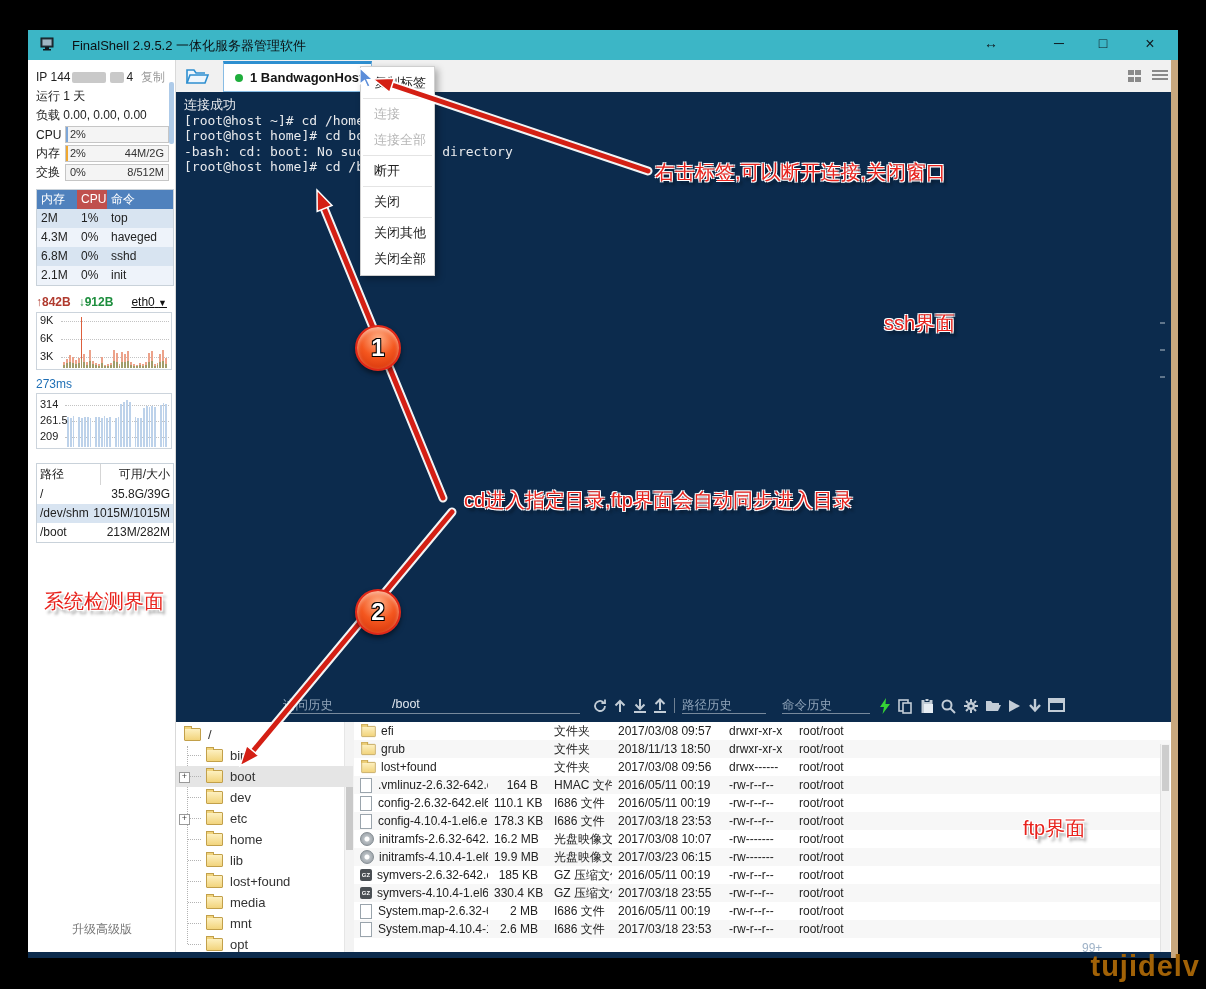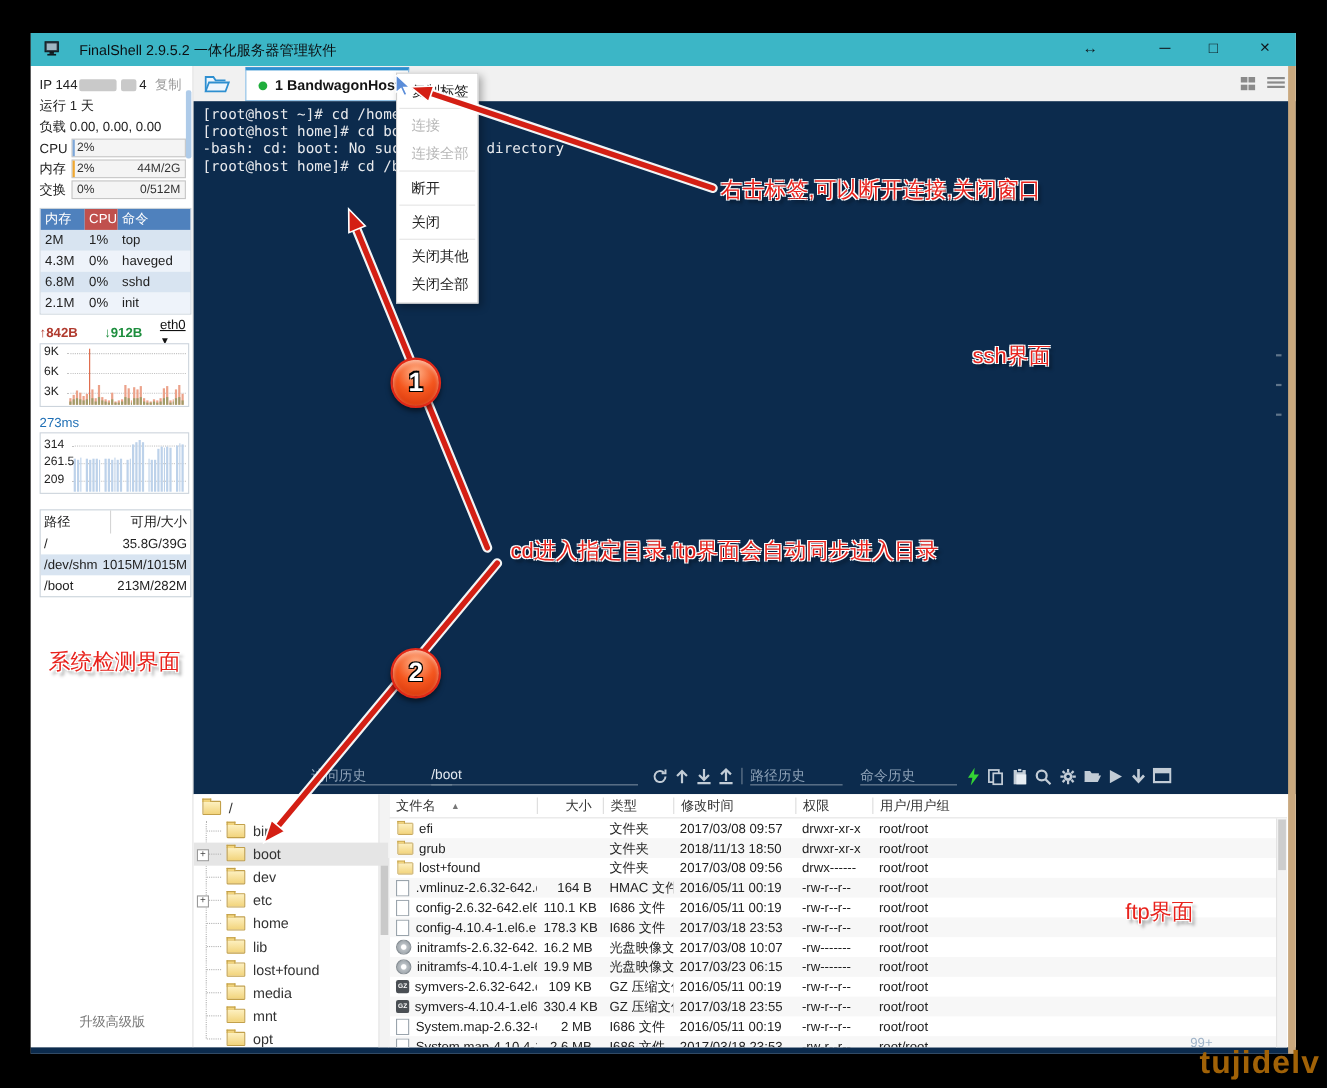--- a/index.html
+++ b/index.html
@@ -30,21 +30,21 @@
   
   .ptable{width:136px;border:1px solid #c9d2da;margin-top:7px;font-size:12px;}
   .pth{display:flex;height:19px;line-height:19px;color:#fff;}
   .pth .pc0,.pth .pc2{background:#4f81bd;}
   .pth .pc1{background:#c0504d;}
   .ptr{display:flex;height:19px;line-height:19px;}
   .alt1{background:#d8e4f1;} .alt2{background:#eef3fa;}
   .pc{padding-left:4px;box-sizing:border-box;}
   .pc0{width:40px;} .pc1{width:30px;} .pc2{flex:1;}
   
-  .nethdr{display:flex;align-items:center;height:20px;margin-top:6px;font-size:12px;gap:16px;}
+  .nethdr{display:flex;align-items:center;height:20px;margin-top:6px;font-size:12px;}
   .uplbl{color:#b03a2e;font-weight:bold;} .dnlbl{color:#1e8e3e;font-weight:bold;margin-left:8px;}
   .iface{margin-left:auto;margin-right:4px;color:#111;text-decoration:underline;}
   .chartbox{width:136px;border:1px solid #ccd4dc;position:relative;background:#fff;box-sizing:border-box;}
   .netbox{height:58px;} .pingbox{height:56px;}
   .tick{position:absolute;left:3px;font-size:11px;color:#222;z-index:2;background:transparent;}
   .gline{position:absolute;right:2px;border-top:1px dotted #c3c3c3;height:0;z-index:1;}
   .bars{position:absolute;right:3px;bottom:1px;top:4px;display:flex;align-items:flex-end;z-index:1;}
   .netbars{left:26px;} .pingbars{left:30px;}
   .slot{flex:1;margin-right:1px;position:relative;height:100%;display:flex;align-items:flex-end;}
   .ubar{width:100%;background:#eca28a;}
@@ -189,21 +189,21 @@
               <span class="gaugefill" style="width: 2%; background: rgb(240, 168, 48);"></span>
               <span class="gpct">2%</span>
               <span class="gdet">44M/2G</span>
             </span>
         </div>
         <div class="gauge">
           <span class="glabel">交换</span>
           <span class="gbox">
               <span class="gaugefill" style="width: 0%; background: rgb(125, 167, 217);"></span>
               <span class="gpct">0%</span>
-              <span class="gdet">0/512M</span>
+              <span class="gdet">8/512M</span>
             </span>
         </div>
 
         <div class="ptable">
             <div class="pth">
               <span class="pc pc0">内存</span>
               <span class="pc pc1">CPU</span>
               <span class="pc pc2">命令</span>
             </div>
             <div class="ptr alt1">
@@ -550,21 +550,21 @@
               <i></i>
             </span>
           <span class="burger">
               <i></i>
               <i></i>
               <i></i>
             </span>
         </div>
 
         <div class="terminal">
-          <div class="term-lines"><div class="tline">[root@host ~]# cd /home</div><div class="tline">[root@host home]# cd boot</div><div class="tline">-bash: cd: boot: No such file or directory</div><div class="tline">[root@host home]# cd /boot</div></div>
+          <div class="term-lines"><div class="tline">连接成功</div><div class="tline">[root@host ~]# cd /home</div><div class="tline">[root@host home]# cd boot</div><div class="tline">-bash: cd: boot: No such file or directory</div><div class="tline">[root@host home]# cd /boot</div></div>
           <span class="tmark" style="top:230px;"></span>
           <span class="tmark" style="top:257px;"></span>
           <span class="tmark" style="top:284px;"></span>
         </div>
 
         <div class="ftpbar">
           <span class="tb-ul" style="left:107px;width:128px;">访问历史</span>
           <span class="tb-ul tb-path" style="left:216px;width:188px;">/boot</span>
           <span class="tb-ico" style="left:416px;"><svg width="16" height="16" viewBox="0 0 16 16" fill="none" stroke="#c2ccd6" stroke-width="1.8">
                 <path d="M13 8a5 5 0 1 1-1.6-3.7"></path>
@@ -680,28 +680,20 @@
               </div>
               <div class="trow child">
                 <span class="fico"></span>
                 <span>opt</span>
               </div>
             </div>
           <div class="t-scroll">
               <div class="t-thumb"></div>
             </div>
           <div class="ftable">
-              <div class="fth">
-                <span class="fhc c0">文件名<span class="sortarrow">▲</span></span>
-                <span class="fhc c1">大小</span>
-                <span class="fhc c2">类型</span>
-                <span class="fhc c3">修改时间</span>
-                <span class="fhc c4">权限</span>
-                <span class="fhc c5">用户/用户组</span>
-              </div>
               <div class="ftr">
                 <span class="fcell c0">
                   <span class="fico"></span>
                   <span>efi</span>
                 </span>
                 <span class="fcell c1"></span>
                 <span class="fcell c2">文件夹</span>
                 <span class="fcell c3">2017/03/08 09:57</span>
                 <span class="fcell c4">drwxr-xr-x</span>
                 <span class="fcell c5">root/root</span>
@@ -781,21 +773,21 @@
                 <span class="fcell c2">光盘映像文...</span>
                 <span class="fcell c3">2017/03/23 06:15</span>
                 <span class="fcell c4">-rw-------</span>
                 <span class="fcell c5">root/root</span>
               </div>
               <div class="ftr">
                 <span class="fcell c0">
                   <span class="gzico">GZ</span>
                   <span>symvers-2.6.32-642.el...</span>
                 </span>
-                <span class="fcell c1">109 KB</span>
+                <span class="fcell c1">185 KB</span>
                 <span class="fcell c2">GZ 压缩文件</span>
                 <span class="fcell c3">2016/05/11 00:19</span>
                 <span class="fcell c4">-rw-r--r--</span>
                 <span class="fcell c5">root/root</span>
               </div>
               <div class="ftr stripe">
                 <span class="fcell c0">
                   <span class="gzico">GZ</span>
                   <span>symvers-4.10.4-1.el6....</span>
                 </span>

